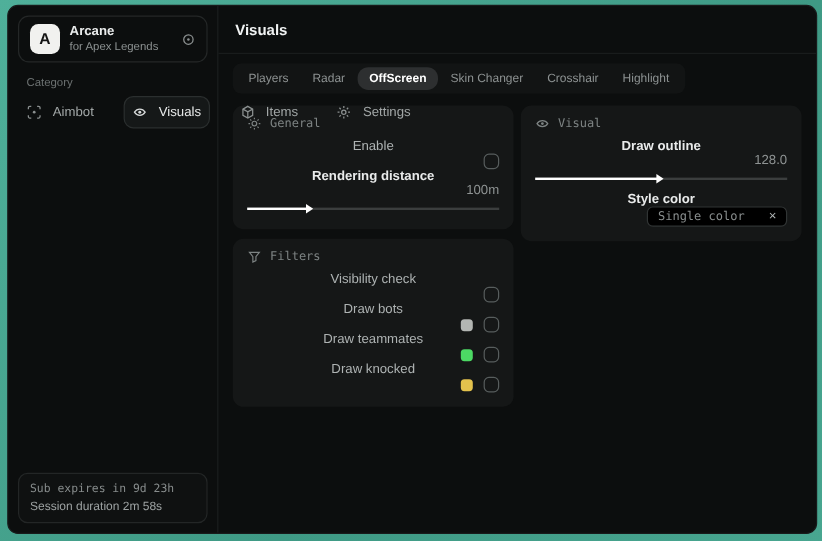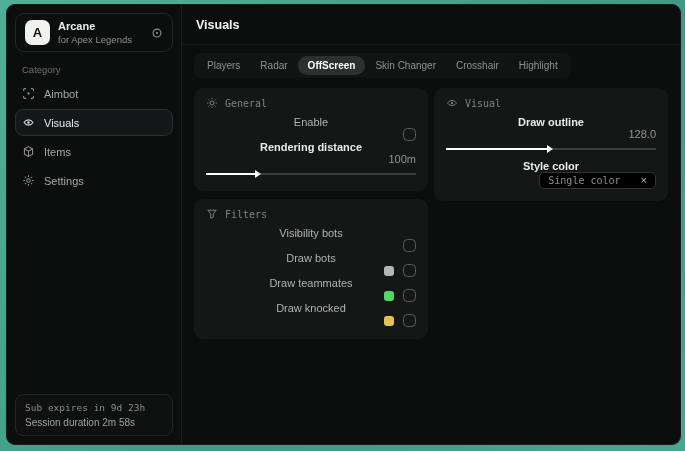--- a/index.html
+++ b/index.html
@@ -14,21 +14,21 @@
   
   .sidebar { width:175px; flex-shrink:0; border-right:1px solid #1b1e1e; position:relative; }
   .brand-card { margin:8px; border:1px solid #242727; border-radius:9px;
     padding:6px 9px; display:flex; align-items:center; gap:8px; }
   .logo { width:25px; height:25px; background:#f1f1ef; border-radius:7px; color:#141414;
     font-weight:bold; font-size:13px; display:flex; align-items:center; justify-content:center; flex-shrink:0; }
   .brand-title { font-size:11px; font-weight:bold; color:#eaecec; }
   .brand-sub { font-size:9.5px; color:#8c9191; margin-top:2px; }
   .brand-icon { margin-left:auto; color:#8c9191; display:flex; }
   .category { font-size:9.5px; color:#6c7171; margin:12px 0 5px 15px; }
-  .nav { display:flex; flex-direction:column; gap:2px; }
+  .nav { display:flex; flex-direction:row; gap:2px; }
   .nav-item { height:27px; display:flex; align-items:center; gap:9px; padding:0 6px;
     margin:0 8px; color:#a2a7a7; font-size:11px; border:1px solid transparent;
     border-radius:8px; cursor:pointer; }
   .nav-item .icn { display:flex; color:#8b9090; }
   .nav-item.selected { background:#151818; border-color:#2b2f2f; color:#e9ebeb; }
   .nav-item.selected .icn { color:#d7dada; }
   .status-card { position:absolute; left:8px; right:8px; bottom:8px;
     border:1px solid #232626; border-radius:8px; padding:7px 9px; background:#0f1111; }
   .status-line1 { font-family:"DejaVu Sans Mono", monospace; font-size:9.5px; color:#878c8c; }
   .status-line2 { font-size:10px; color:#9da2a2; margin-top:4px; }
@@ -189,21 +189,21 @@
           <div class="card">
             <div class="card-head">
               <span class="icn">
                 <svg width="12" height="12" viewBox="0 0 16 16" fill="none" stroke="currentColor" stroke-width="1.3">
                   <path d="M2.5 3h11L9.7 7.8v4.4l-3.4 1.6V7.8z"></path>
                 </svg>
               </span>
               <span>Filters</span>
             </div>
             <div class="row">
-              <span class="lbl">Visibility bots</span>
+              <span class="lbl">Visibility check</span>
               <span class="controls">
                   <span class="checkbox"></span>
                 </span>
             </div>
             <div class="row">
               <span class="lbl">Draw bots</span>
               <span class="controls">
                 <span class="swatch" style="background: rgb(179, 182, 179);"></span>
                 <span class="checkbox"></span>
               </span>

